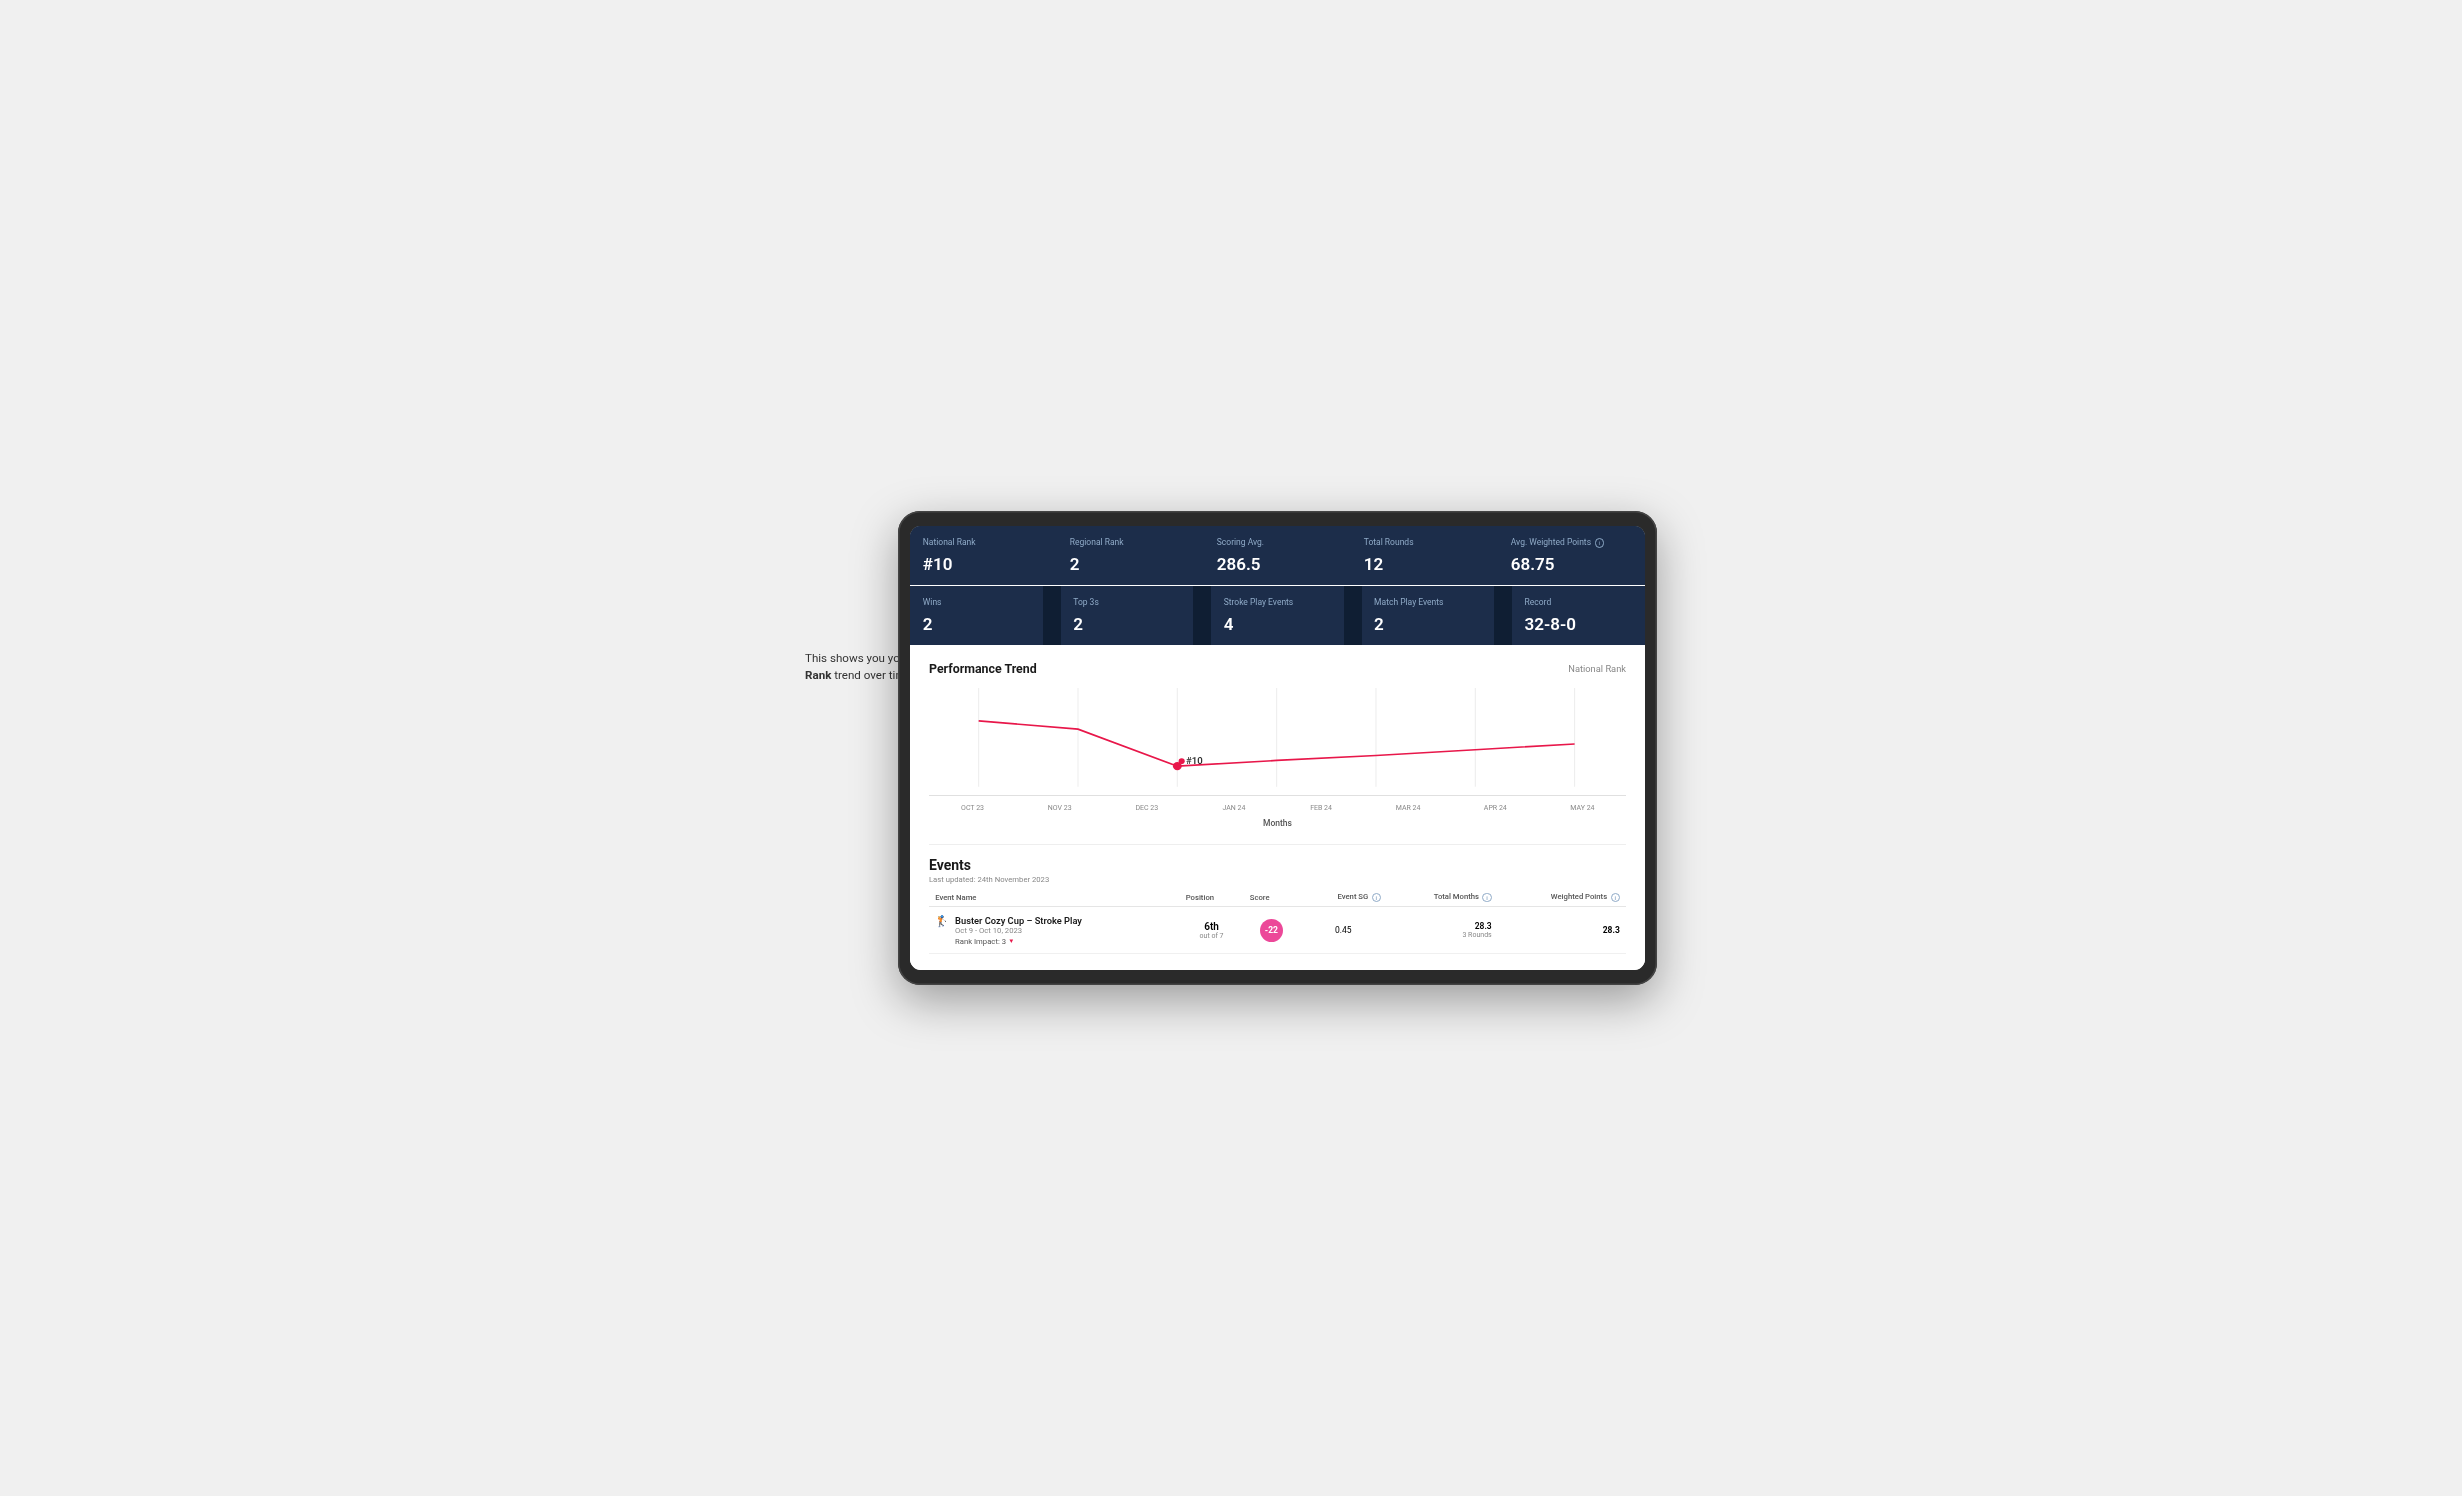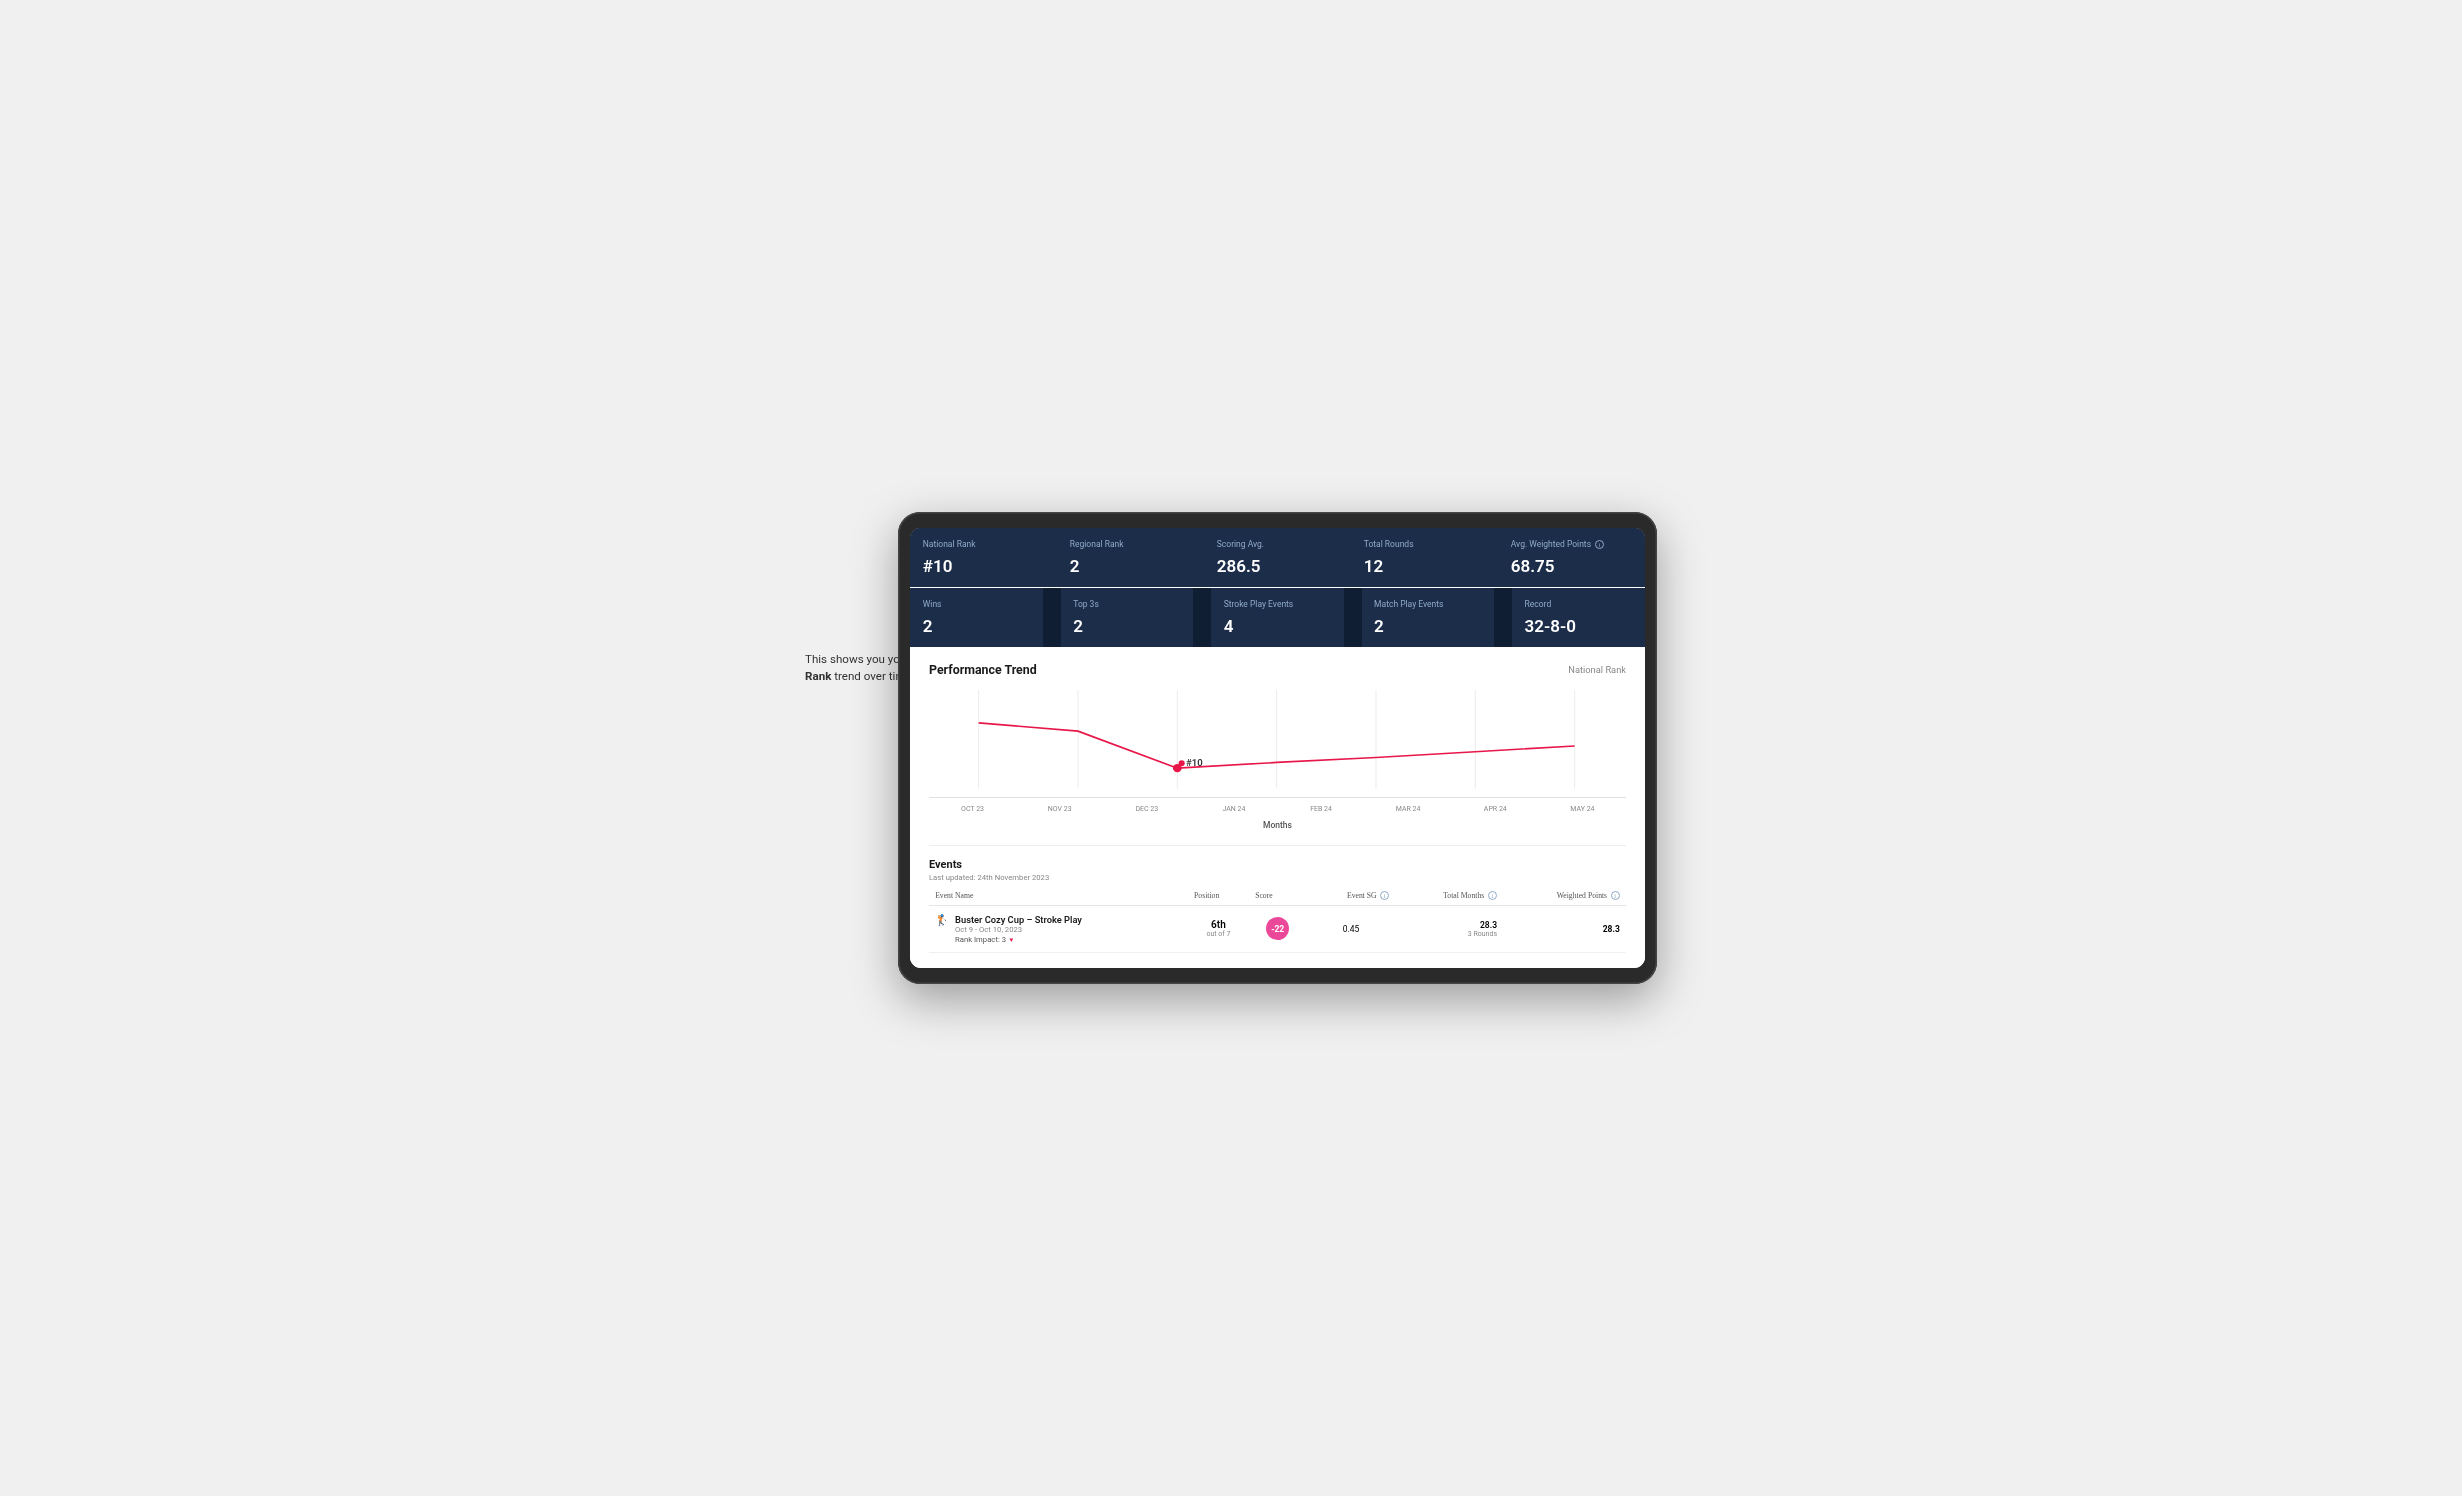--- a/index.html
+++ b/index.html
@@ -164,21 +164,21 @@
       font-weight: 500;
     }
 
     .events-section {
       margin-top: 15.5px;
       border-top: 0.8px solid #eee;
       padding-top: 12.4px;
     }
 
     .events-title {
-      font-size: 11px;
+      font-size: 14px;
       font-weight: 700;
       color: #1a1a1a;
     }
 
     .events-updated {
       font-size: 7.7px;
       color: #888;
       margin-top: 1.5px;
       margin-bottom: 4px;
     }
@@ -189,21 +189,20 @@
       font-size: 8.5px;
     }
 
     .events-table th {
       text-align: left;
       color: #555;
       font-weight: 500;
       padding: 4.6px 6.2px;
       border-bottom: 0.8px solid #e5e5e5;
       font-size: 7.7px;
-      font-family: Liberation Serif, serif;
     }
 
     .events-table th.right {
       text-align: right;
     }
 
     .events-table td {
       padding: 7.7px 6.2px;
       border-bottom: 0.8px solid #f0f0f0;
       vertical-align: middle;

